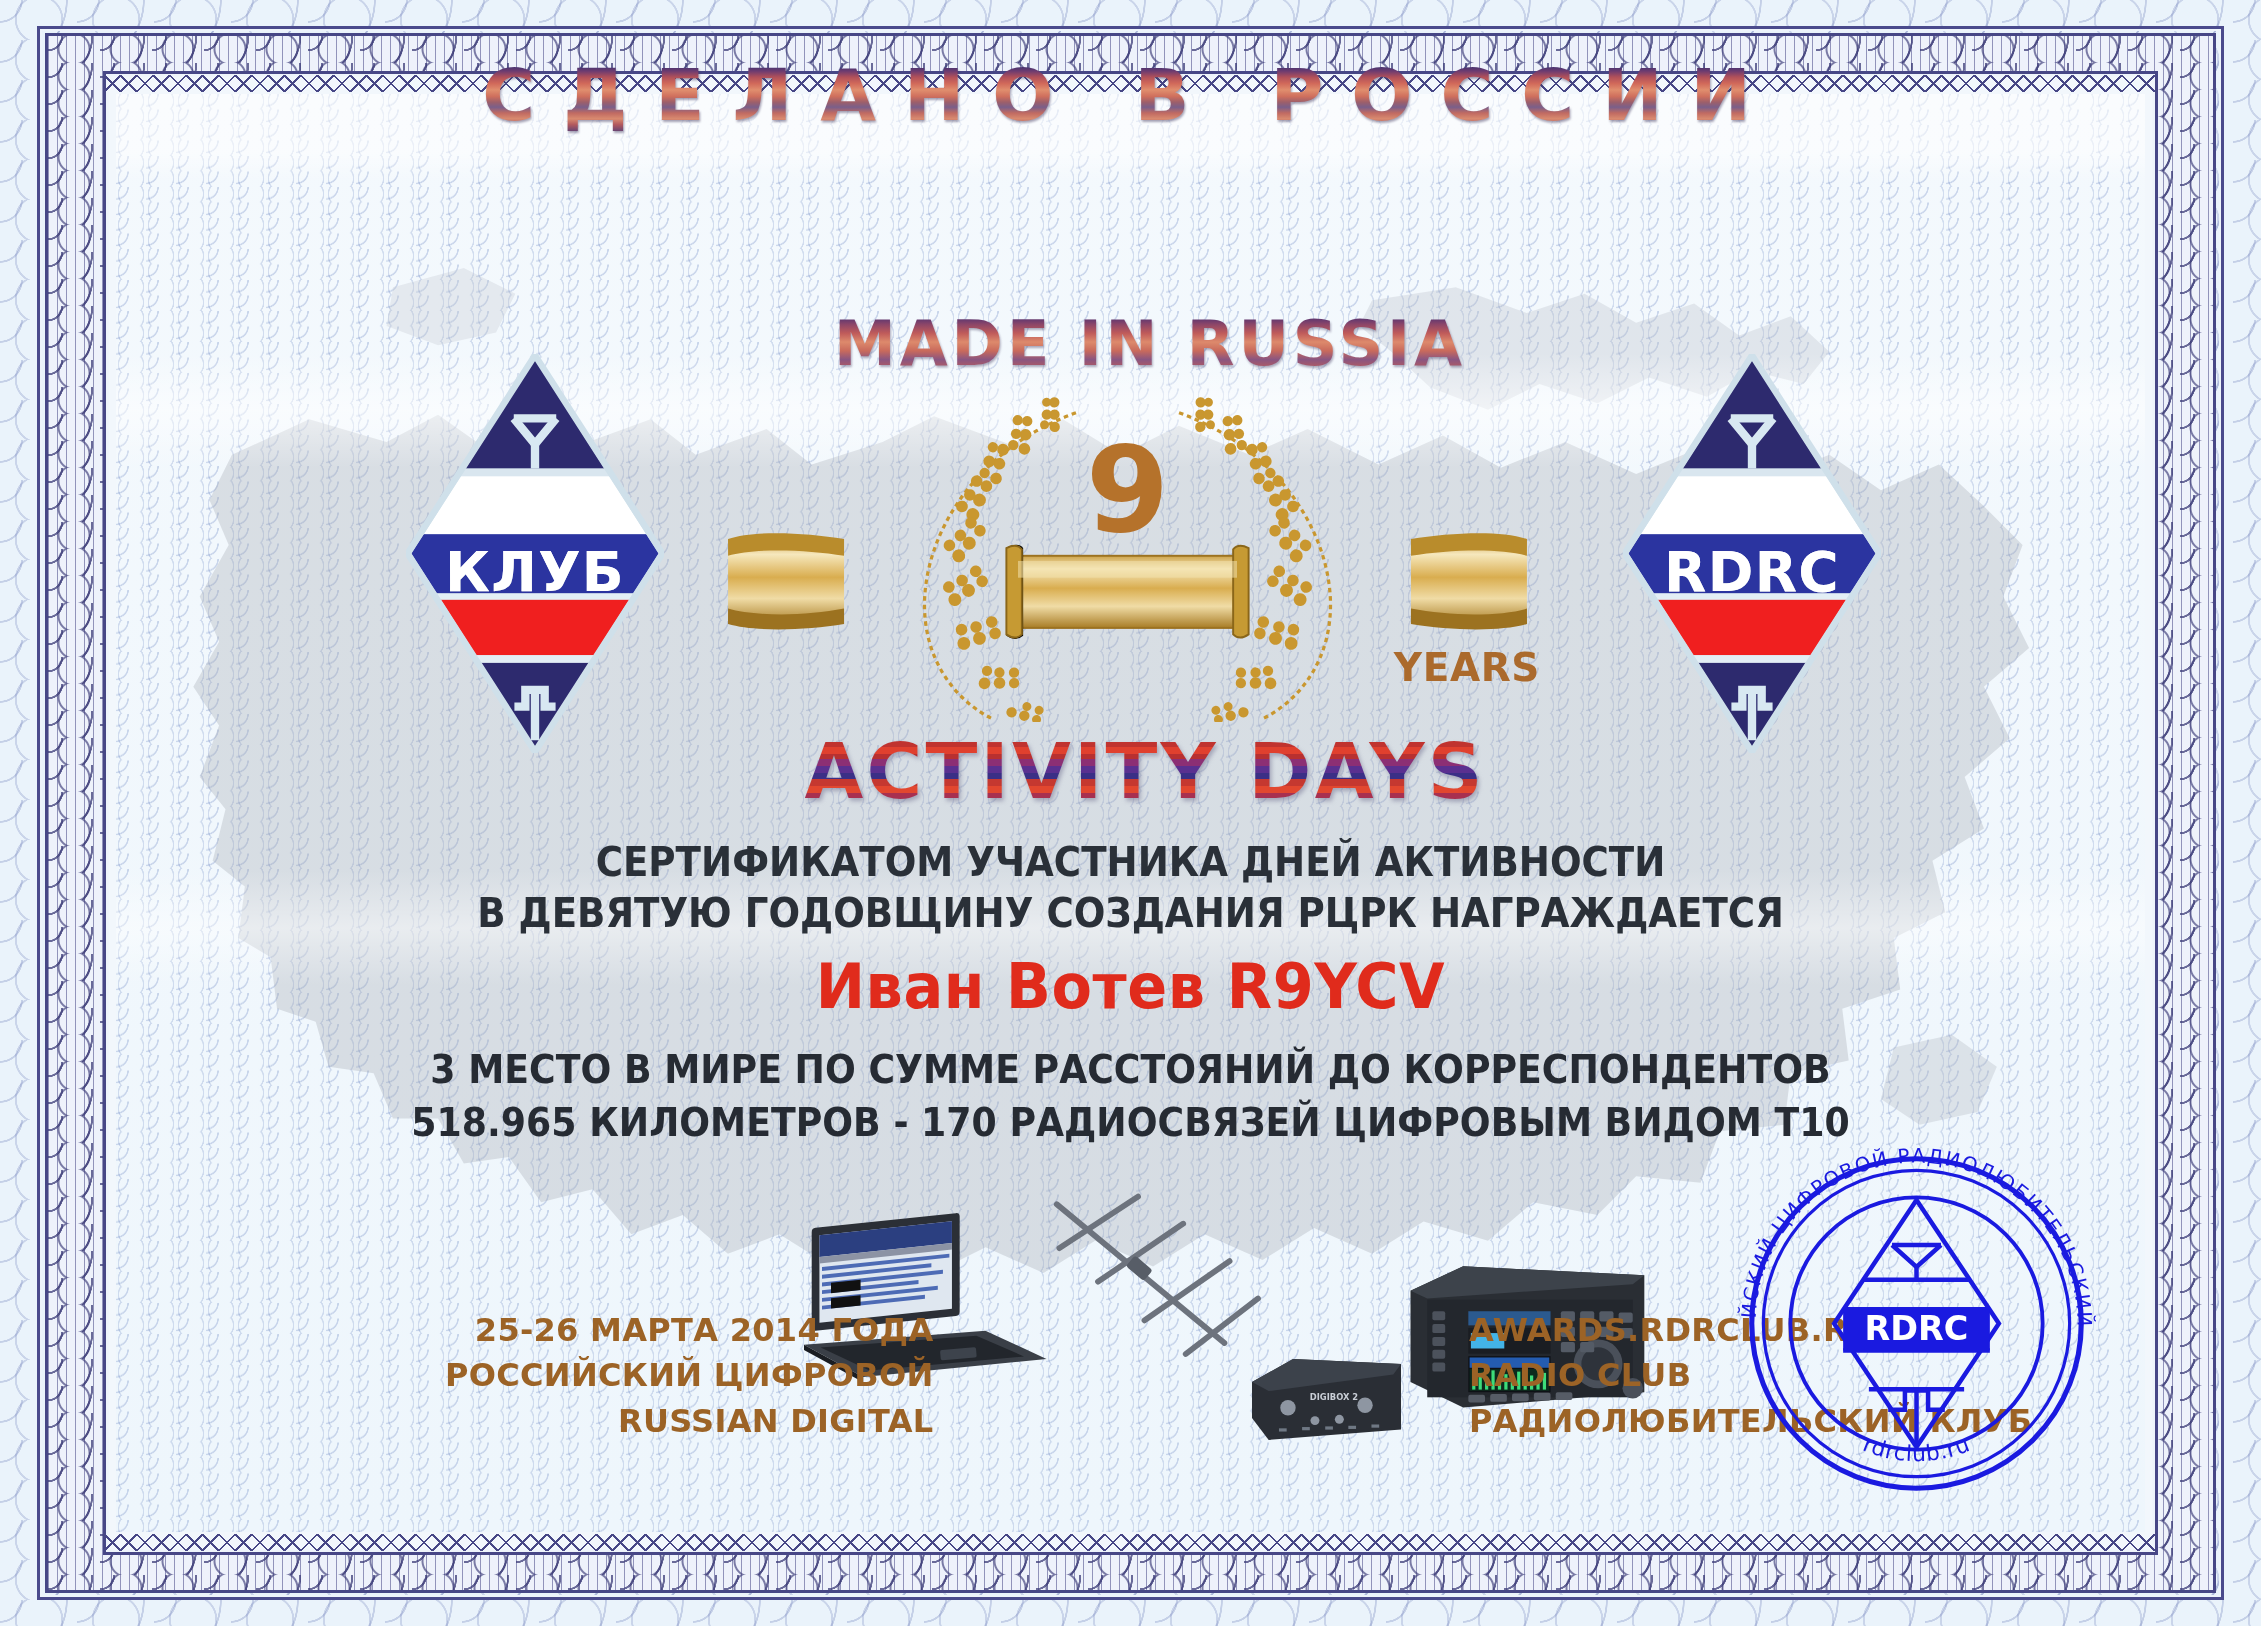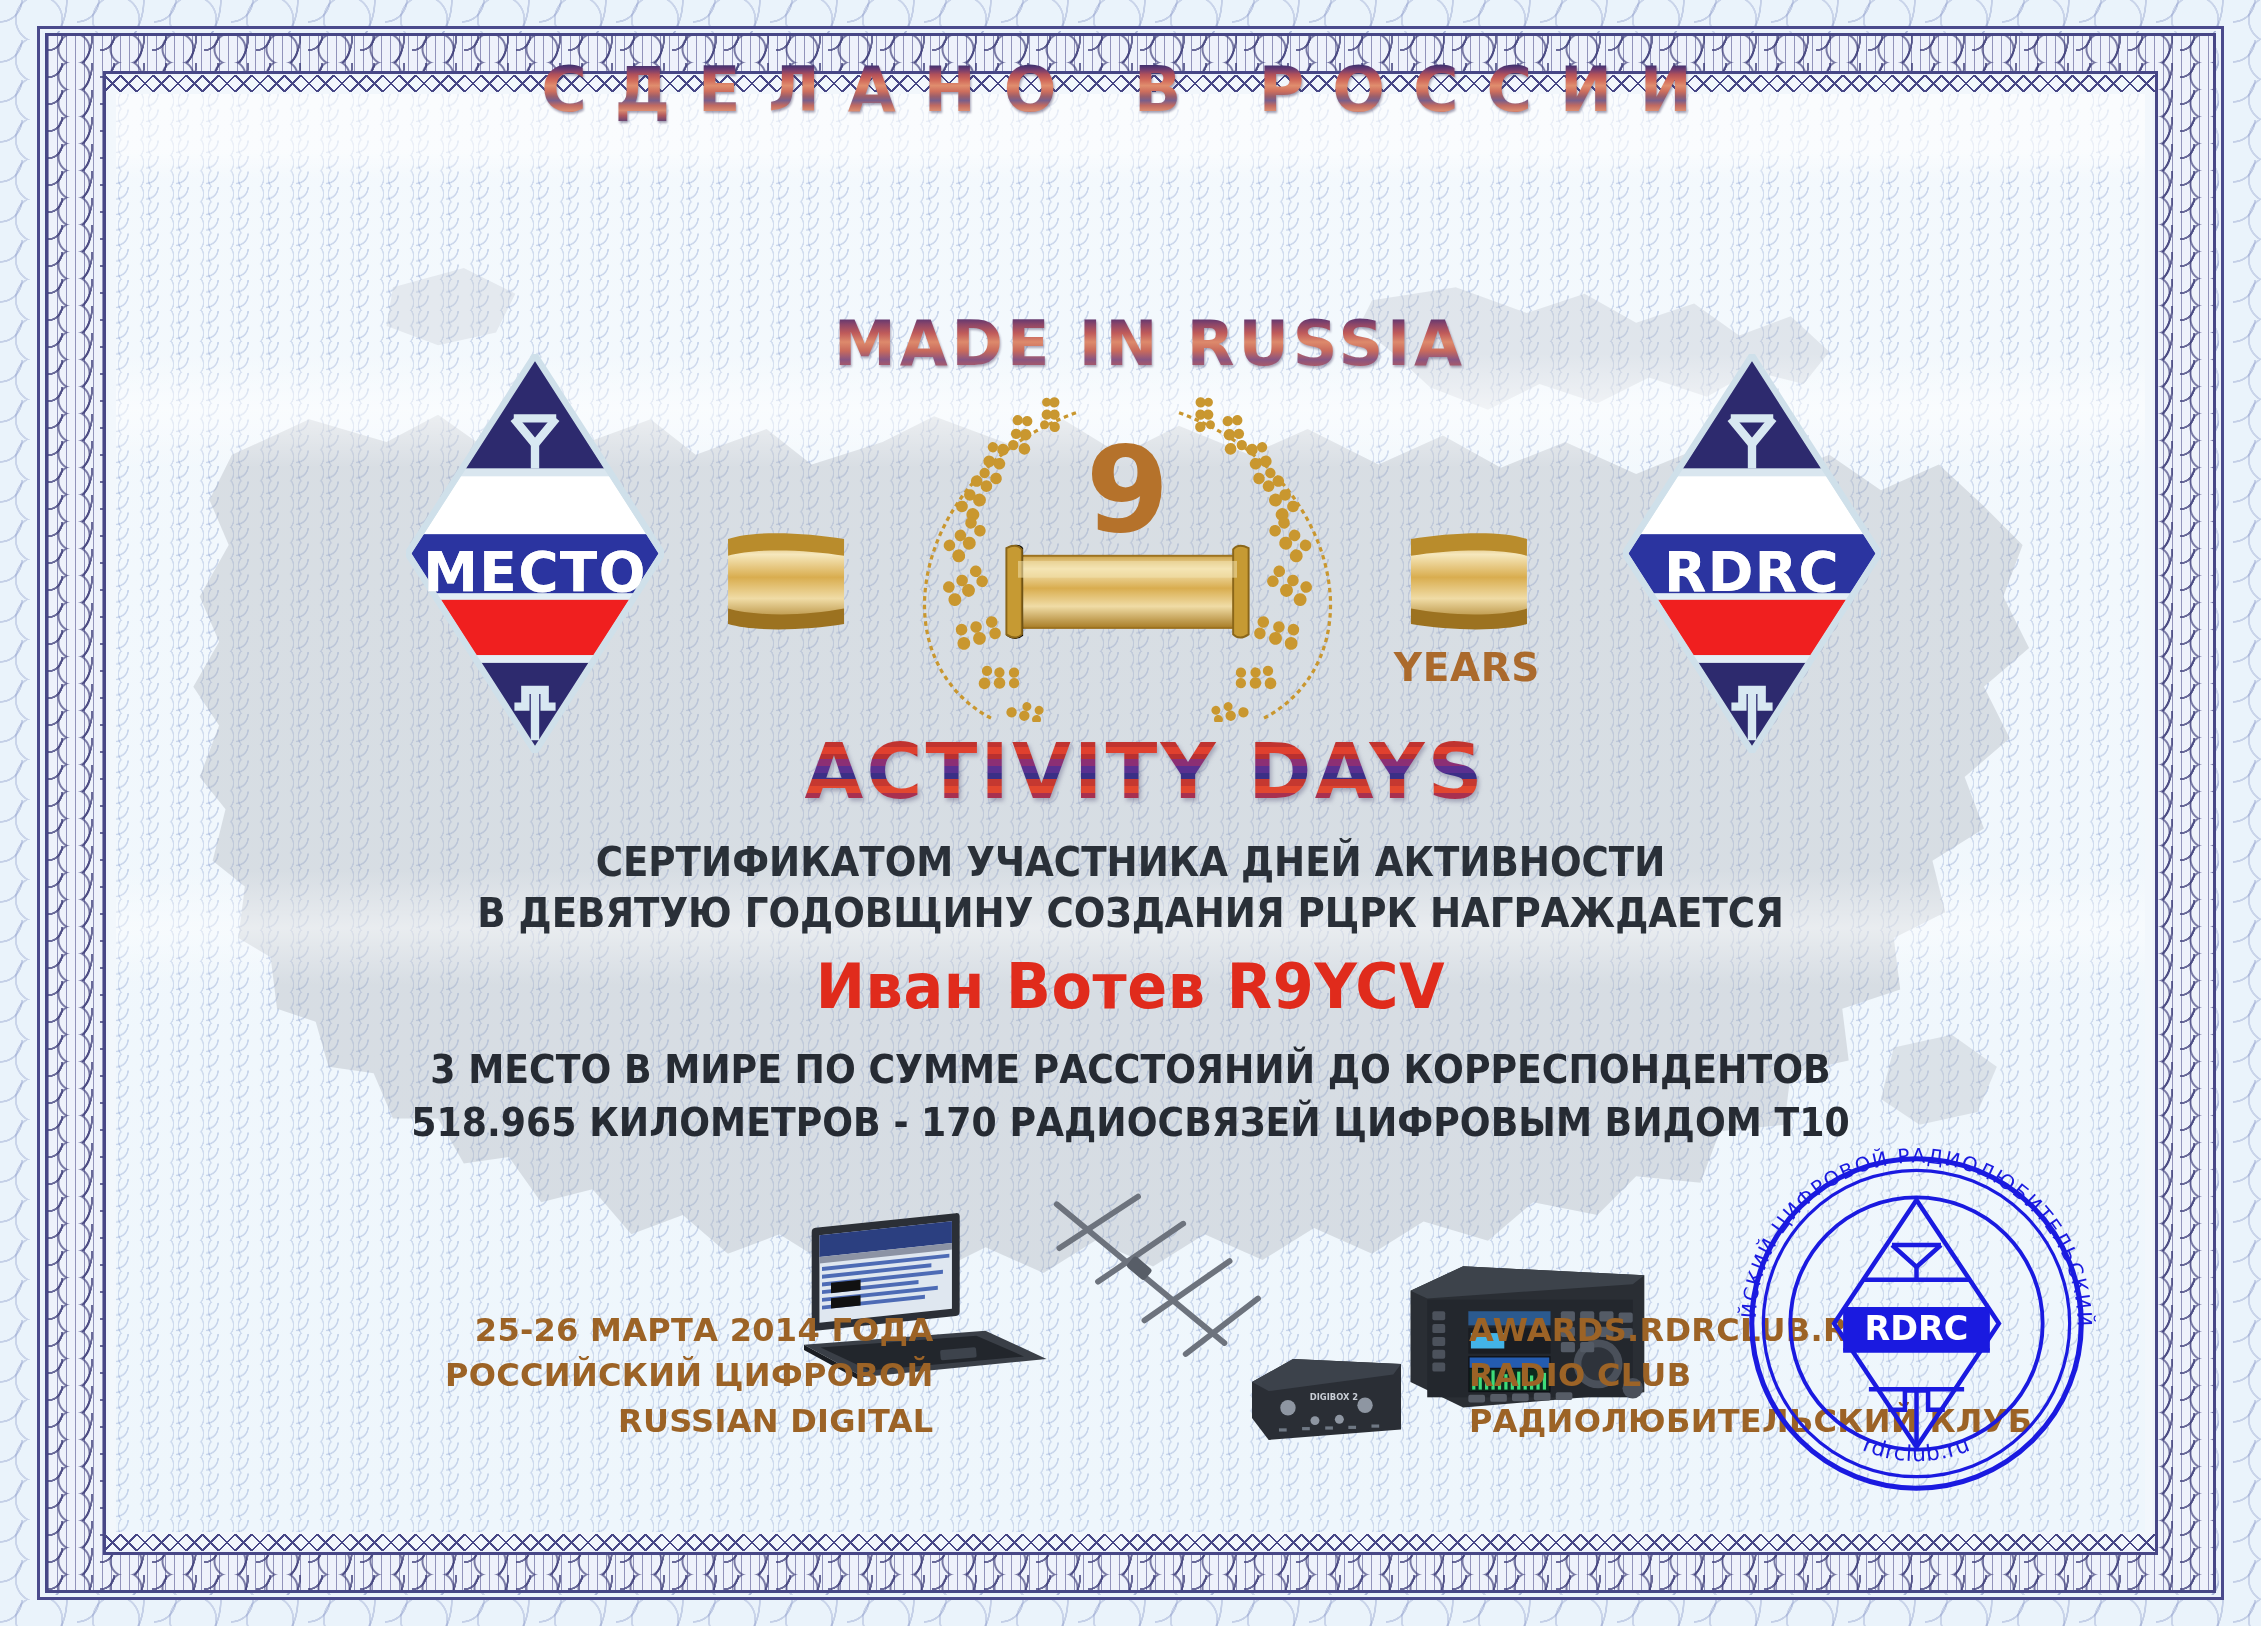--- a/index.html
+++ b/index.html
@@ -85,21 +85,21 @@
   }
   .map-layer svg{width:100%;height:100%;}
 
   
   .headline-wrap{
     position:absolute;left:0;right:0;top:59px;text-align:center;
     z-index:6;
   }
   .headline{
     display:inline-block;
-    font-size:62px;font-weight:700;letter-spacing:28px;
+    font-size:72px;font-weight:700;letter-spacing:28px;
     line-height:1;
     background:linear-gradient(180deg,
       #2d2a5e 0%, #3a2f6e 9%, #6e3c70 17%, #b0505a 25%,
       #d1695a 34%, #e08e6e 43%, #cf6f5d 52%, #9d5f6a 60%,
       #7a5f8a 67%, #c06a62 75%, #d98a6f 83%, #b35a5e 91%, #6a4472 100%);
     -webkit-background-clip:text;background-clip:text;
     color:transparent;
     -webkit-text-fill-color:transparent;
     filter:drop-shadow(1.9px 2.6px 1.3px rgba(60,50,90,.45));
     font-family:"DejaVu Sans", sans-serif;
@@ -315,21 +315,21 @@
           <path d="M 200 140 L 200 178"></path>
         </g>
 
         <g stroke="#d8e8f2" stroke-width="13" fill="none">
           <path d="M 168 548 L 185 548 L 185 522 L 215 522 L 215 548 L 232 548"></path>
           <path d="M 200 522 L 200 600"></path>
         </g>
       </g>
       <polygon points="200,2 398,310 200,618 2,310" fill="none" stroke="#cfe0ea" stroke-width="10"></polygon>
     </svg>
-    <div class="diamond-label">МЕСТО</div>
+    <div class="diamond-label">КЛУБ</div>
   </div>
 
   <div class="diamond right">
     <svg viewBox="0 0 400 620" aria-hidden="true">
       <defs>
         <clipPath id="dia-clip-r">
           <polygon points="200,8 392,310 200,612 8,310"></polygon>
         </clipPath>
       </defs>
       <polygon points="200,2 398,310 200,618 2,310" fill="#cfe0ea"></polygon>

